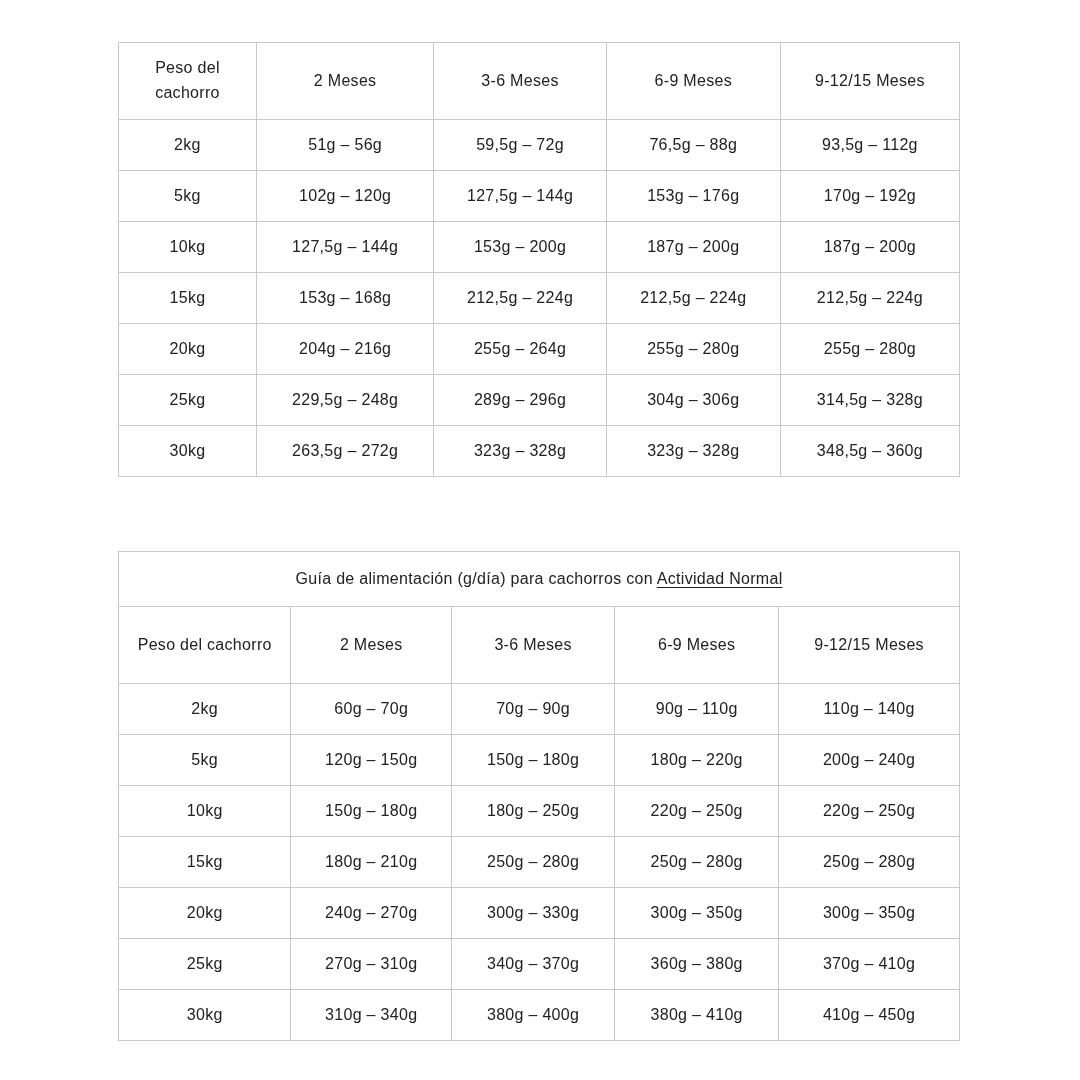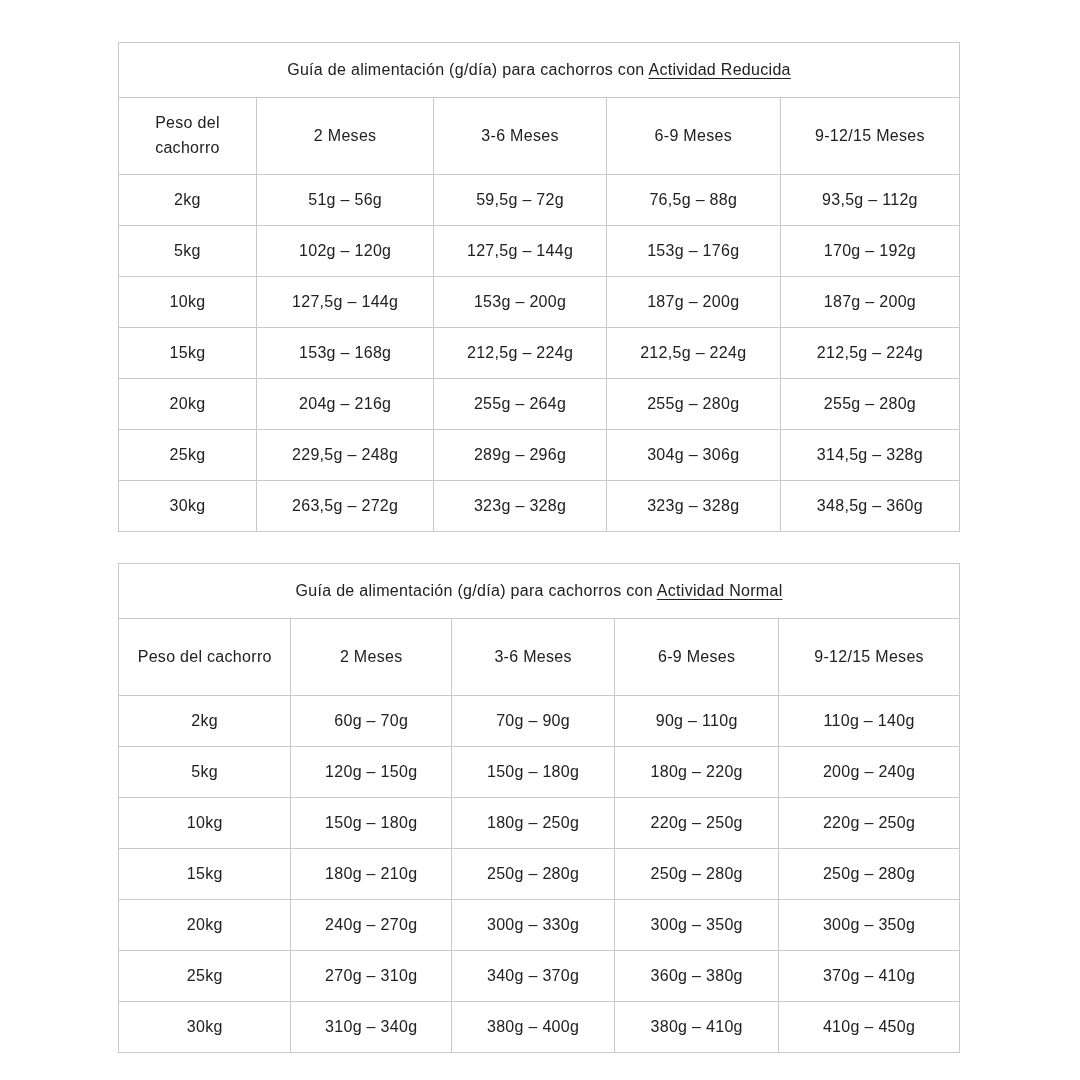--- a/index.html
+++ b/index.html
@@ -17,21 +17,21 @@
   }
   table.guide {
     position: absolute;
     left: 118px;
     width: 842px;
     border-collapse: collapse;
     table-layout: fixed;
     background: #ffffff;
   }
   table#table-0 { top: 42px; }
-  table#table-1 { top: 563px; }
+  table#table-1 { top: 551px; }
 
   table.guide th,
   table.guide td {
     border: 1px solid #c9c9c9;
     font-weight: 400;
     font-size: 16px;
     letter-spacing: 0.3px;
     text-align: center;
     vertical-align: middle;
     color: #212121;
@@ -76,23 +76,20 @@
 
   <table class="guide" id="table-0">
     <colgroup>
         <col>
         <col>
         <col>
         <col>
         <col>
       </colgroup>
     <thead>
-      <tr>
-        <th class="title-cell" colspan="5"><span>Guía de alimentación (g/día) para cachorros con </span><span class="activity">Actividad Reducida</span></th>
-      </tr>
       <tr class="cols">
           <th>Peso del cachorro</th>
           <th>2 Meses</th>
           <th>3-6 Meses</th>
           <th>6-9 Meses</th>
           <th>9-12/15 Meses</th>
         </tr>
     </thead>
     <tbody>
         <tr>

